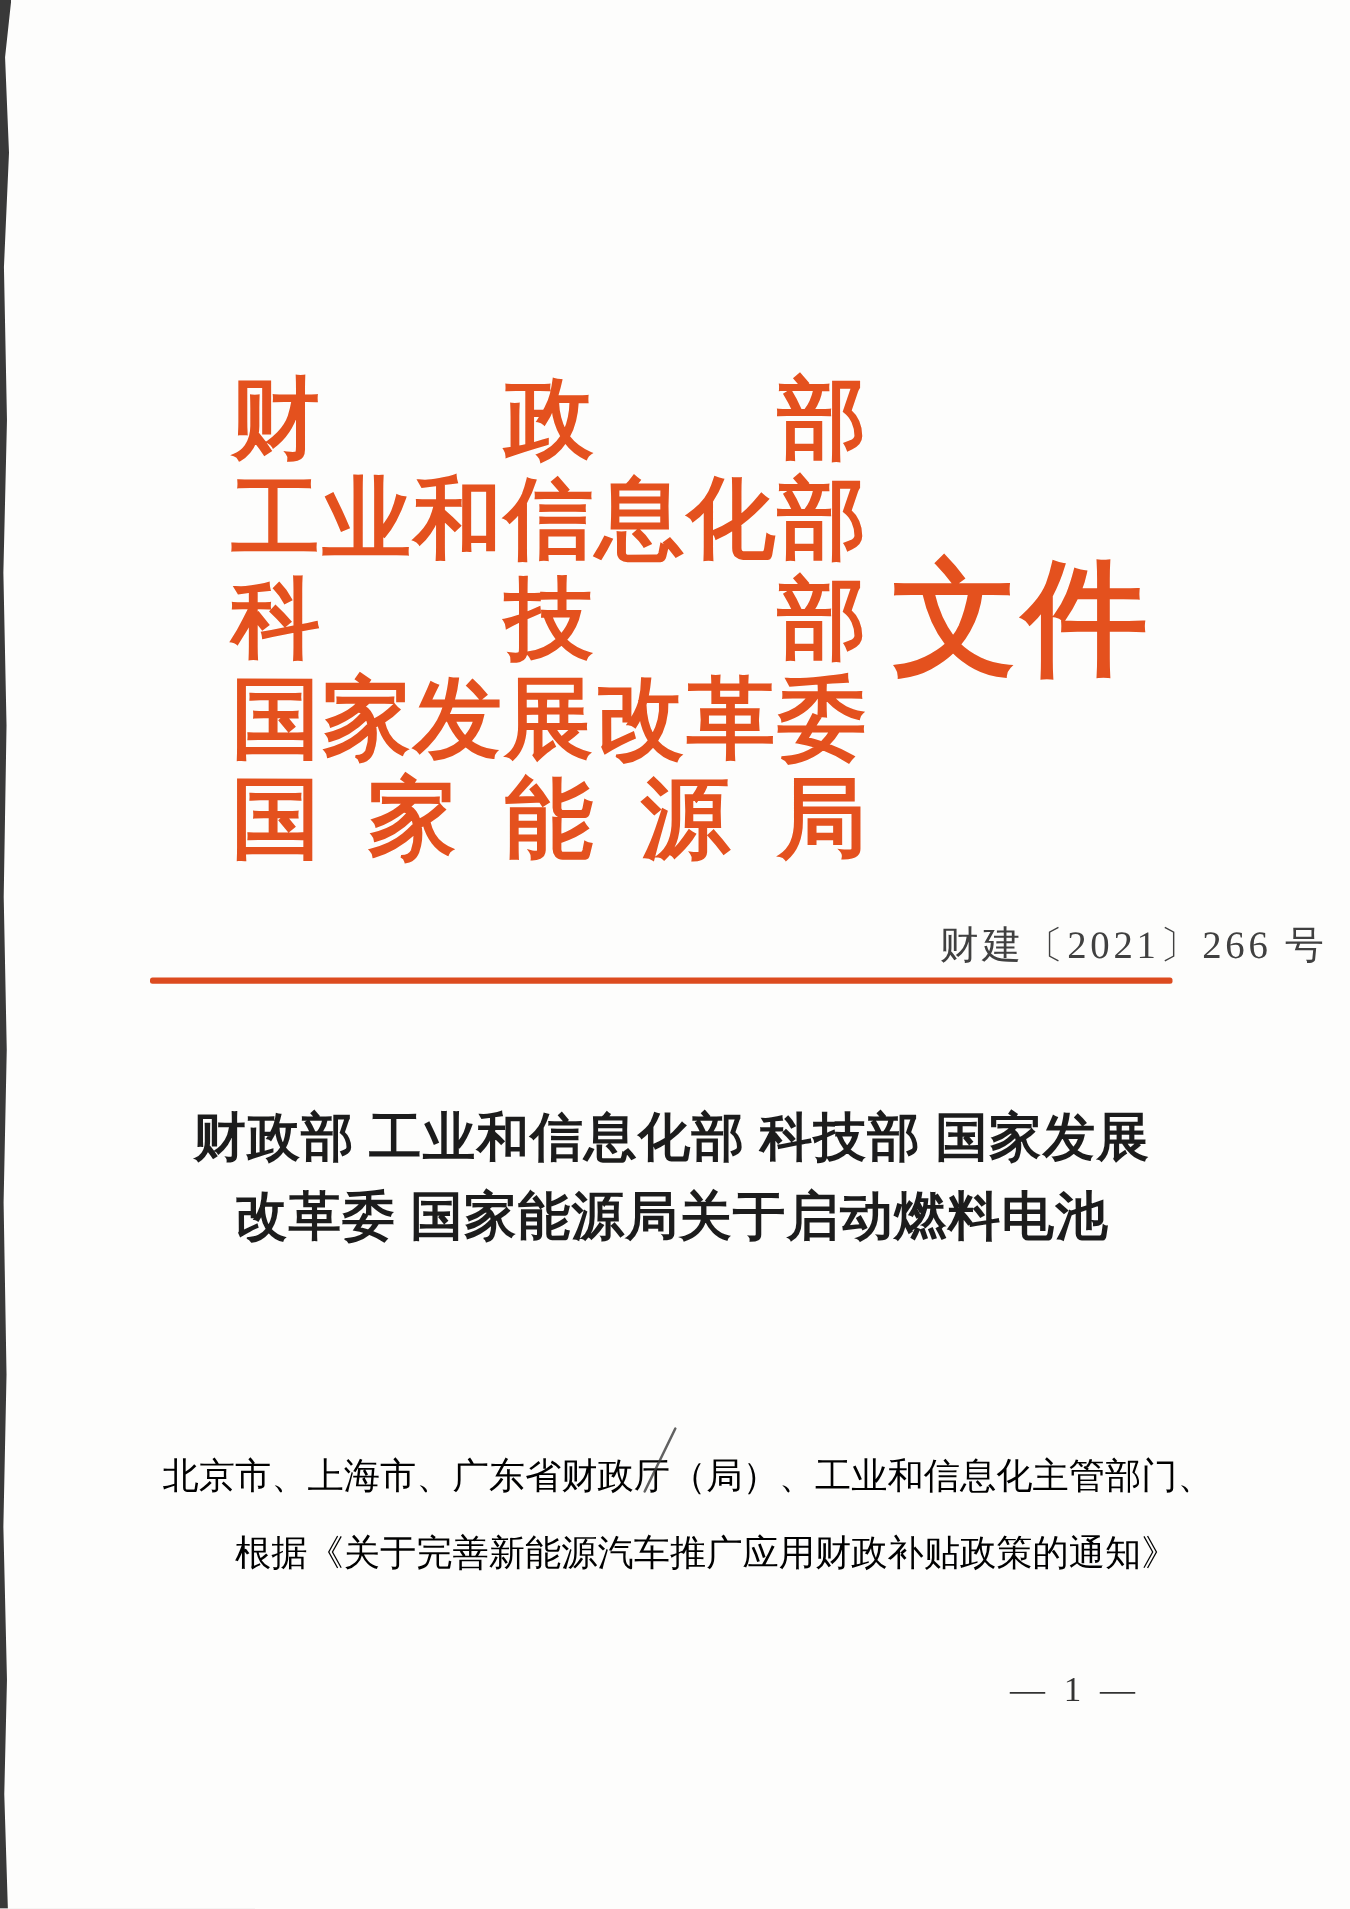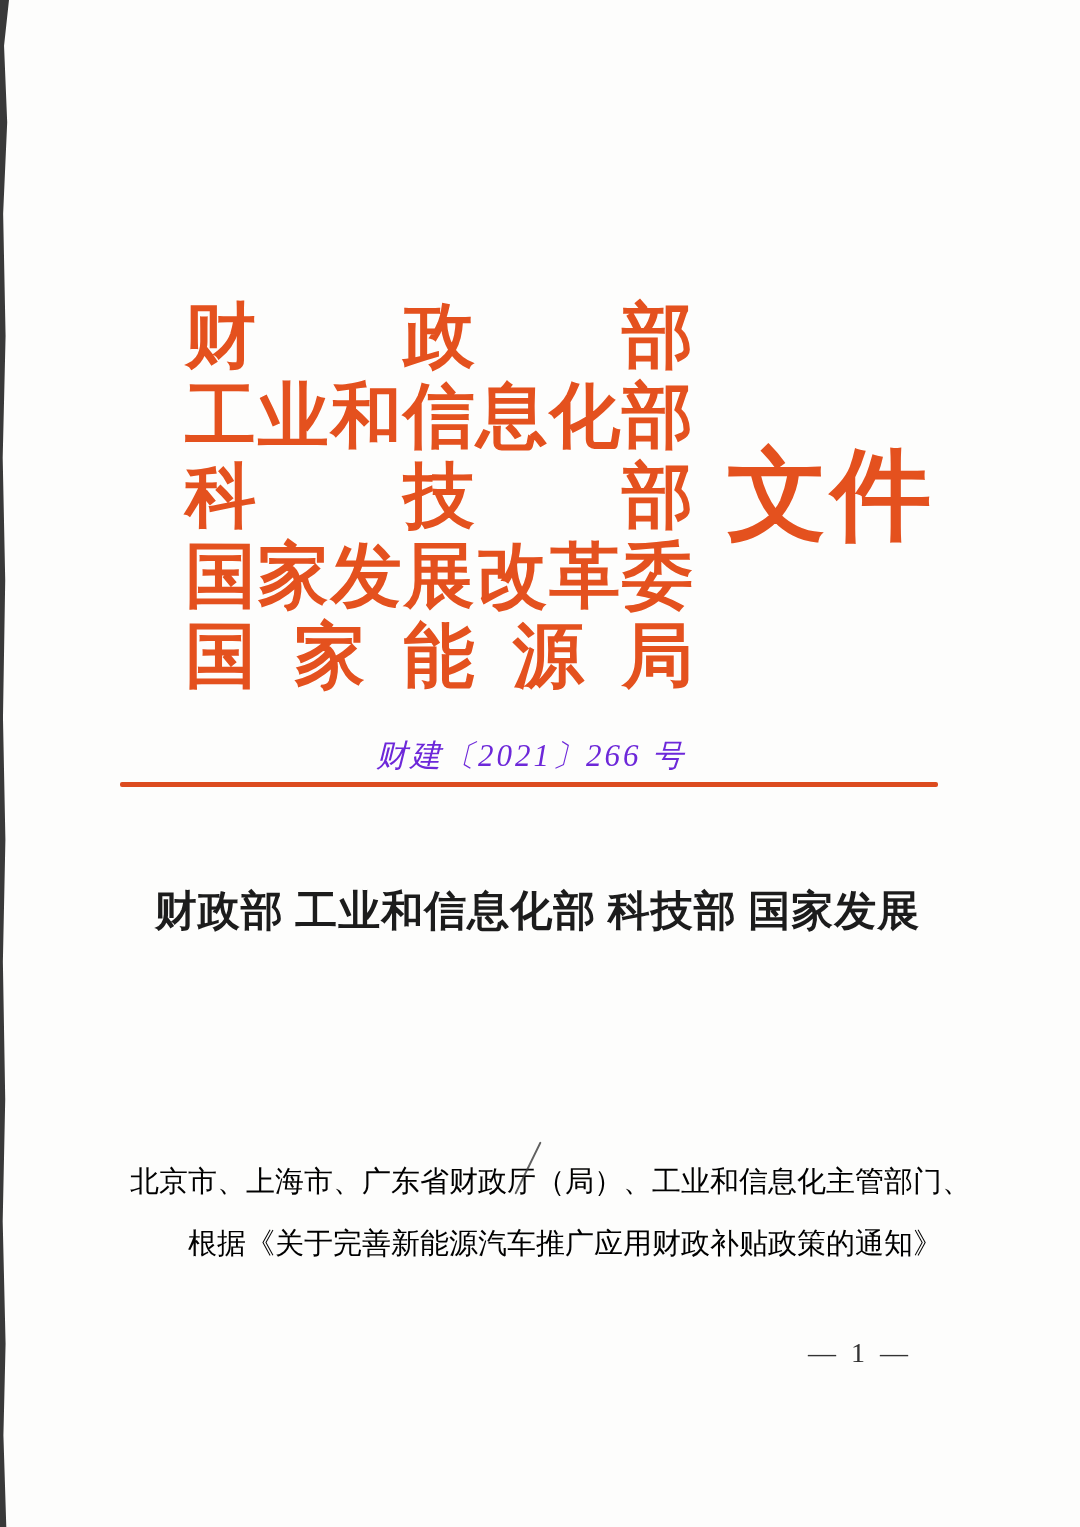--- a/index.html
+++ b/index.html
@@ -39,37 +39,36 @@
   .ministry-line {
     display: flex;
     justify-content: space-between;
     font-size: 71px;
     line-height: 80px;
     font-weight: 600;
     color: #e4511e;
     white-space: nowrap;
   }
   .doc-word {
-    margin-left: 34px;
+    margin-left: 21px;
     font-size: 100px;
     font-weight: 600;
     color: #e4511e;
     letter-spacing: 4px;
     white-space: nowrap;
   }
   .ref-number {
     position: absolute;
     left: 0;
     top: 735px;
     width: 1062px;
-    text-align: center;
+    text-align: right;
     font-size: 31px;
     letter-spacing: 3px;
-    color: #6d28d9;
-    font-style: italic;
+    color: #404040;
   }
   .red-rule {
     position: absolute;
     left: 120px;
     top: 782px;
     width: 818px;
     height: 5px;
     background: #dc4b1f;
     border-radius: 2px;
   }
@@ -164,20 +163,21 @@
     </div>
     <div class="doc-word">文件</div>
   </div>
 
   <div class="ref-number">财建〔2021〕266 号</div>
 
   <div class="red-rule"></div>
 
   <div class="doc-title">
     <div>财政部 工业和信息化部 科技部 国家发展</div>
+    <div>改革委 国家能源局关于启动燃料电池</div>
   </div>
 
   <div class="body-text">
     <div class="body-line">北京市、上海市、广东省财政厅（局）、工业和信息化主管部门、</div>
     <div class="body-paragraph">根据《关于完善新能源汽车推广应用财政补贴政策的通知》</div>
   </div>
 
   <div class="pen-slash"></div>
 
   <div class="page-number">— 1 —</div>

